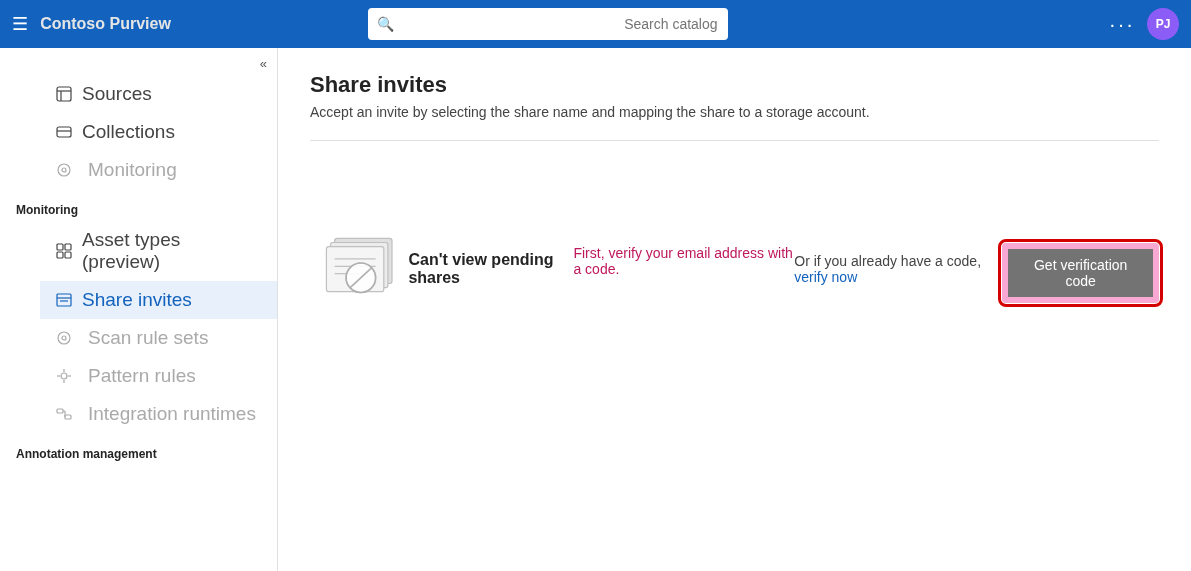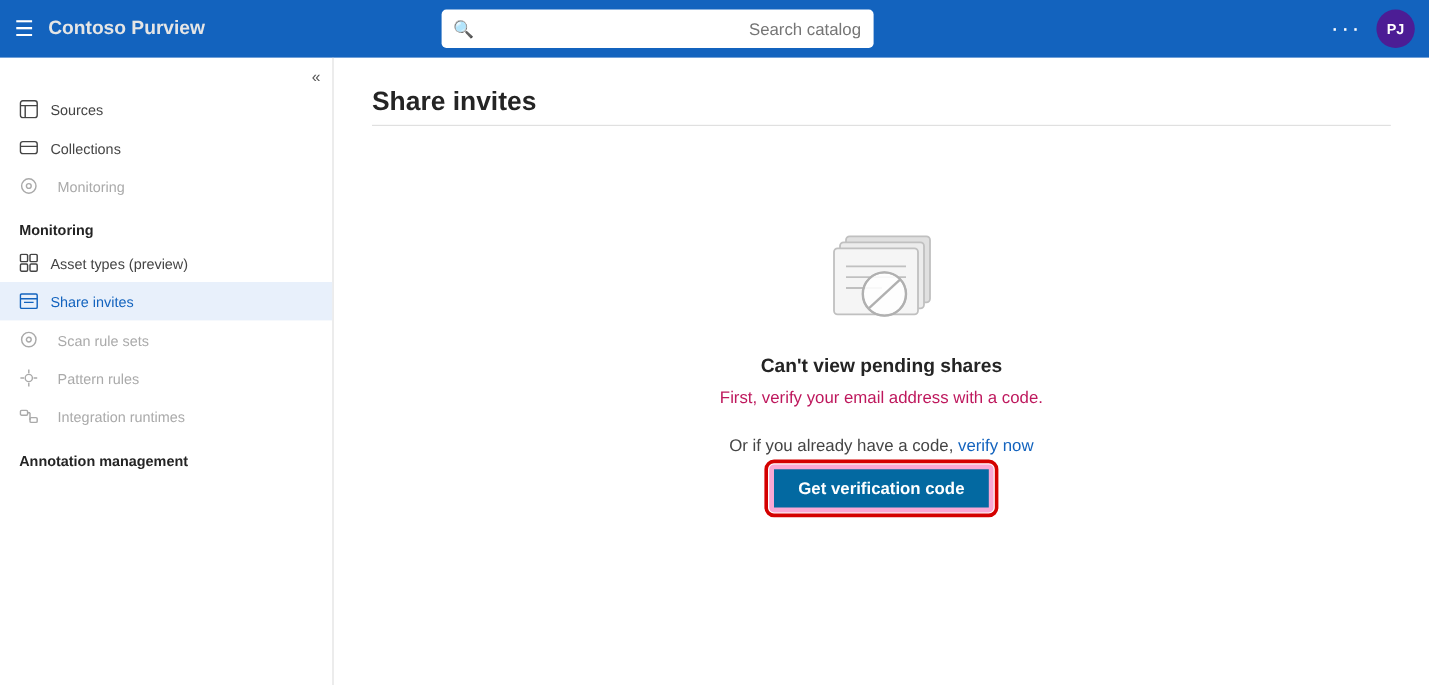--- a/index.html
+++ b/index.html
@@ -37,21 +37,21 @@
       color: #242424;
       flex: 1;
       background: transparent;
       text-align: right;
     }
     .topnav-search-icon { color: #666; font-size: 14px; }
     .topnav-right { margin-left: auto; display: flex; align-items: center; gap: 12px; }
     .topnav-dots { color: #fff; font-size: 20px; cursor: pointer; letter-spacing: 2px; }
     .topnav-avatar {
       width: 32px; height: 32px; border-radius: 50%;
-      background: #4c1d95; color: #fff;
+      background: #8b5cf6; color: #fff;
       display: flex; align-items: center; justify-content: center;
       font-size: 12px; font-weight: 600; cursor: pointer;
     }
 
     
     .body-layout {
       display: flex;
       flex: 1;
       overflow: hidden;
     }
@@ -67,26 +67,27 @@
     .sidebar-collapse-btn {
       display: flex;
       justify-content: flex-end;
       padding: 8px 10px 4px;
       cursor: pointer;
       color: #555;
       font-size: 13px;
     }
     .sidebar-item {
       display: flex;
-      align-items: flex-end;
+      align-items: center;
       gap: 10px;
       padding: 8px 16px;
       cursor: pointer;
       color: #444;
-      font-size: 12px;
+      font-size: 19px;
+      margin-left: 40px;
     }
     .sidebar-item.active {
       background: #e8f0fb;
       color: #1363be;
       font-weight: 500;
     }
     .sidebar-item.disabled { color: #aaa; cursor: default; gap: 16px; }
     .sidebar-section-header {
       font-size: 12px;
       font-weight: 700;
@@ -115,21 +116,21 @@
     }
     .divider {
       border: none;
       border-top: 1px solid #e0e0e0;
       margin-bottom: 32px;
     }
 
     
     .empty-state {
       display: flex;
-      flex-direction: column;
+      flex-direction: row;
       align-items: center;
       padding-top: 40px;
     }
     .empty-state-icon {
       width: 120px;
       height: 100px;
       margin-bottom: 20px;
     }
     .empty-state-title {
       font-size: 16px;
@@ -146,27 +147,27 @@
       font-size: 14px;
       color: #444;
       margin-bottom: 8px;
     }
     .empty-state-link a {
       color: #1363be;
       text-decoration: none;
       cursor: pointer;
     }
     .verify-btn {
-      background: #0369a1;
+      background: #737373;
       color: #fff;
-      border: 4px solid #f9a8d4;
+      border: 6px solid #f9a8d4;
       border-radius: 4px;
       padding: 8px 20px;
       font-size: 14px;
-      font-weight: 700;
+      font-weight: 400;
       cursor: pointer;
       outline: 3px solid #d40000;
       outline-offset: 1px;
     }
   </style>
 </head>
 <body>
 
 <div class="topnav">
   <span class="topnav-hamburger">☰</span>
@@ -270,20 +271,21 @@
           </svg>
       </span>
       <span>Integration runtimes</span>
     </div>
 
     <div class="sidebar-section-header">Annotation management</div>
   </div>
 
   <div class="main-content">
     <h1 class="page-title">Share invites</h1>
+    <p class="page-subtitle">Accept an invite by selecting the share name and mapping the share to a storage account.</p>
     <hr class="divider">
 
     <div class="empty-state">
 
       <svg class="empty-state-icon" viewBox="0 0 120 100" fill="none" xmlns="http://www.w3.org/2000/svg">
 
         <rect x="30" y="20" width="70" height="55" rx="3" fill="#e0e0e0" stroke="#c0c0c0" stroke-width="1.5"></rect>
         <rect x="25" y="25" width="70" height="55" rx="3" fill="#ececec" stroke="#c0c0c0" stroke-width="1.5"></rect>
         <rect x="20" y="30" width="70" height="55" rx="3" fill="#f5f5f5" stroke="#c0c0c0" stroke-width="1.5"></rect>
         <line x1="30" y1="45" x2="80" y2="45" stroke="#c0c0c0" stroke-width="1.5"></line>

